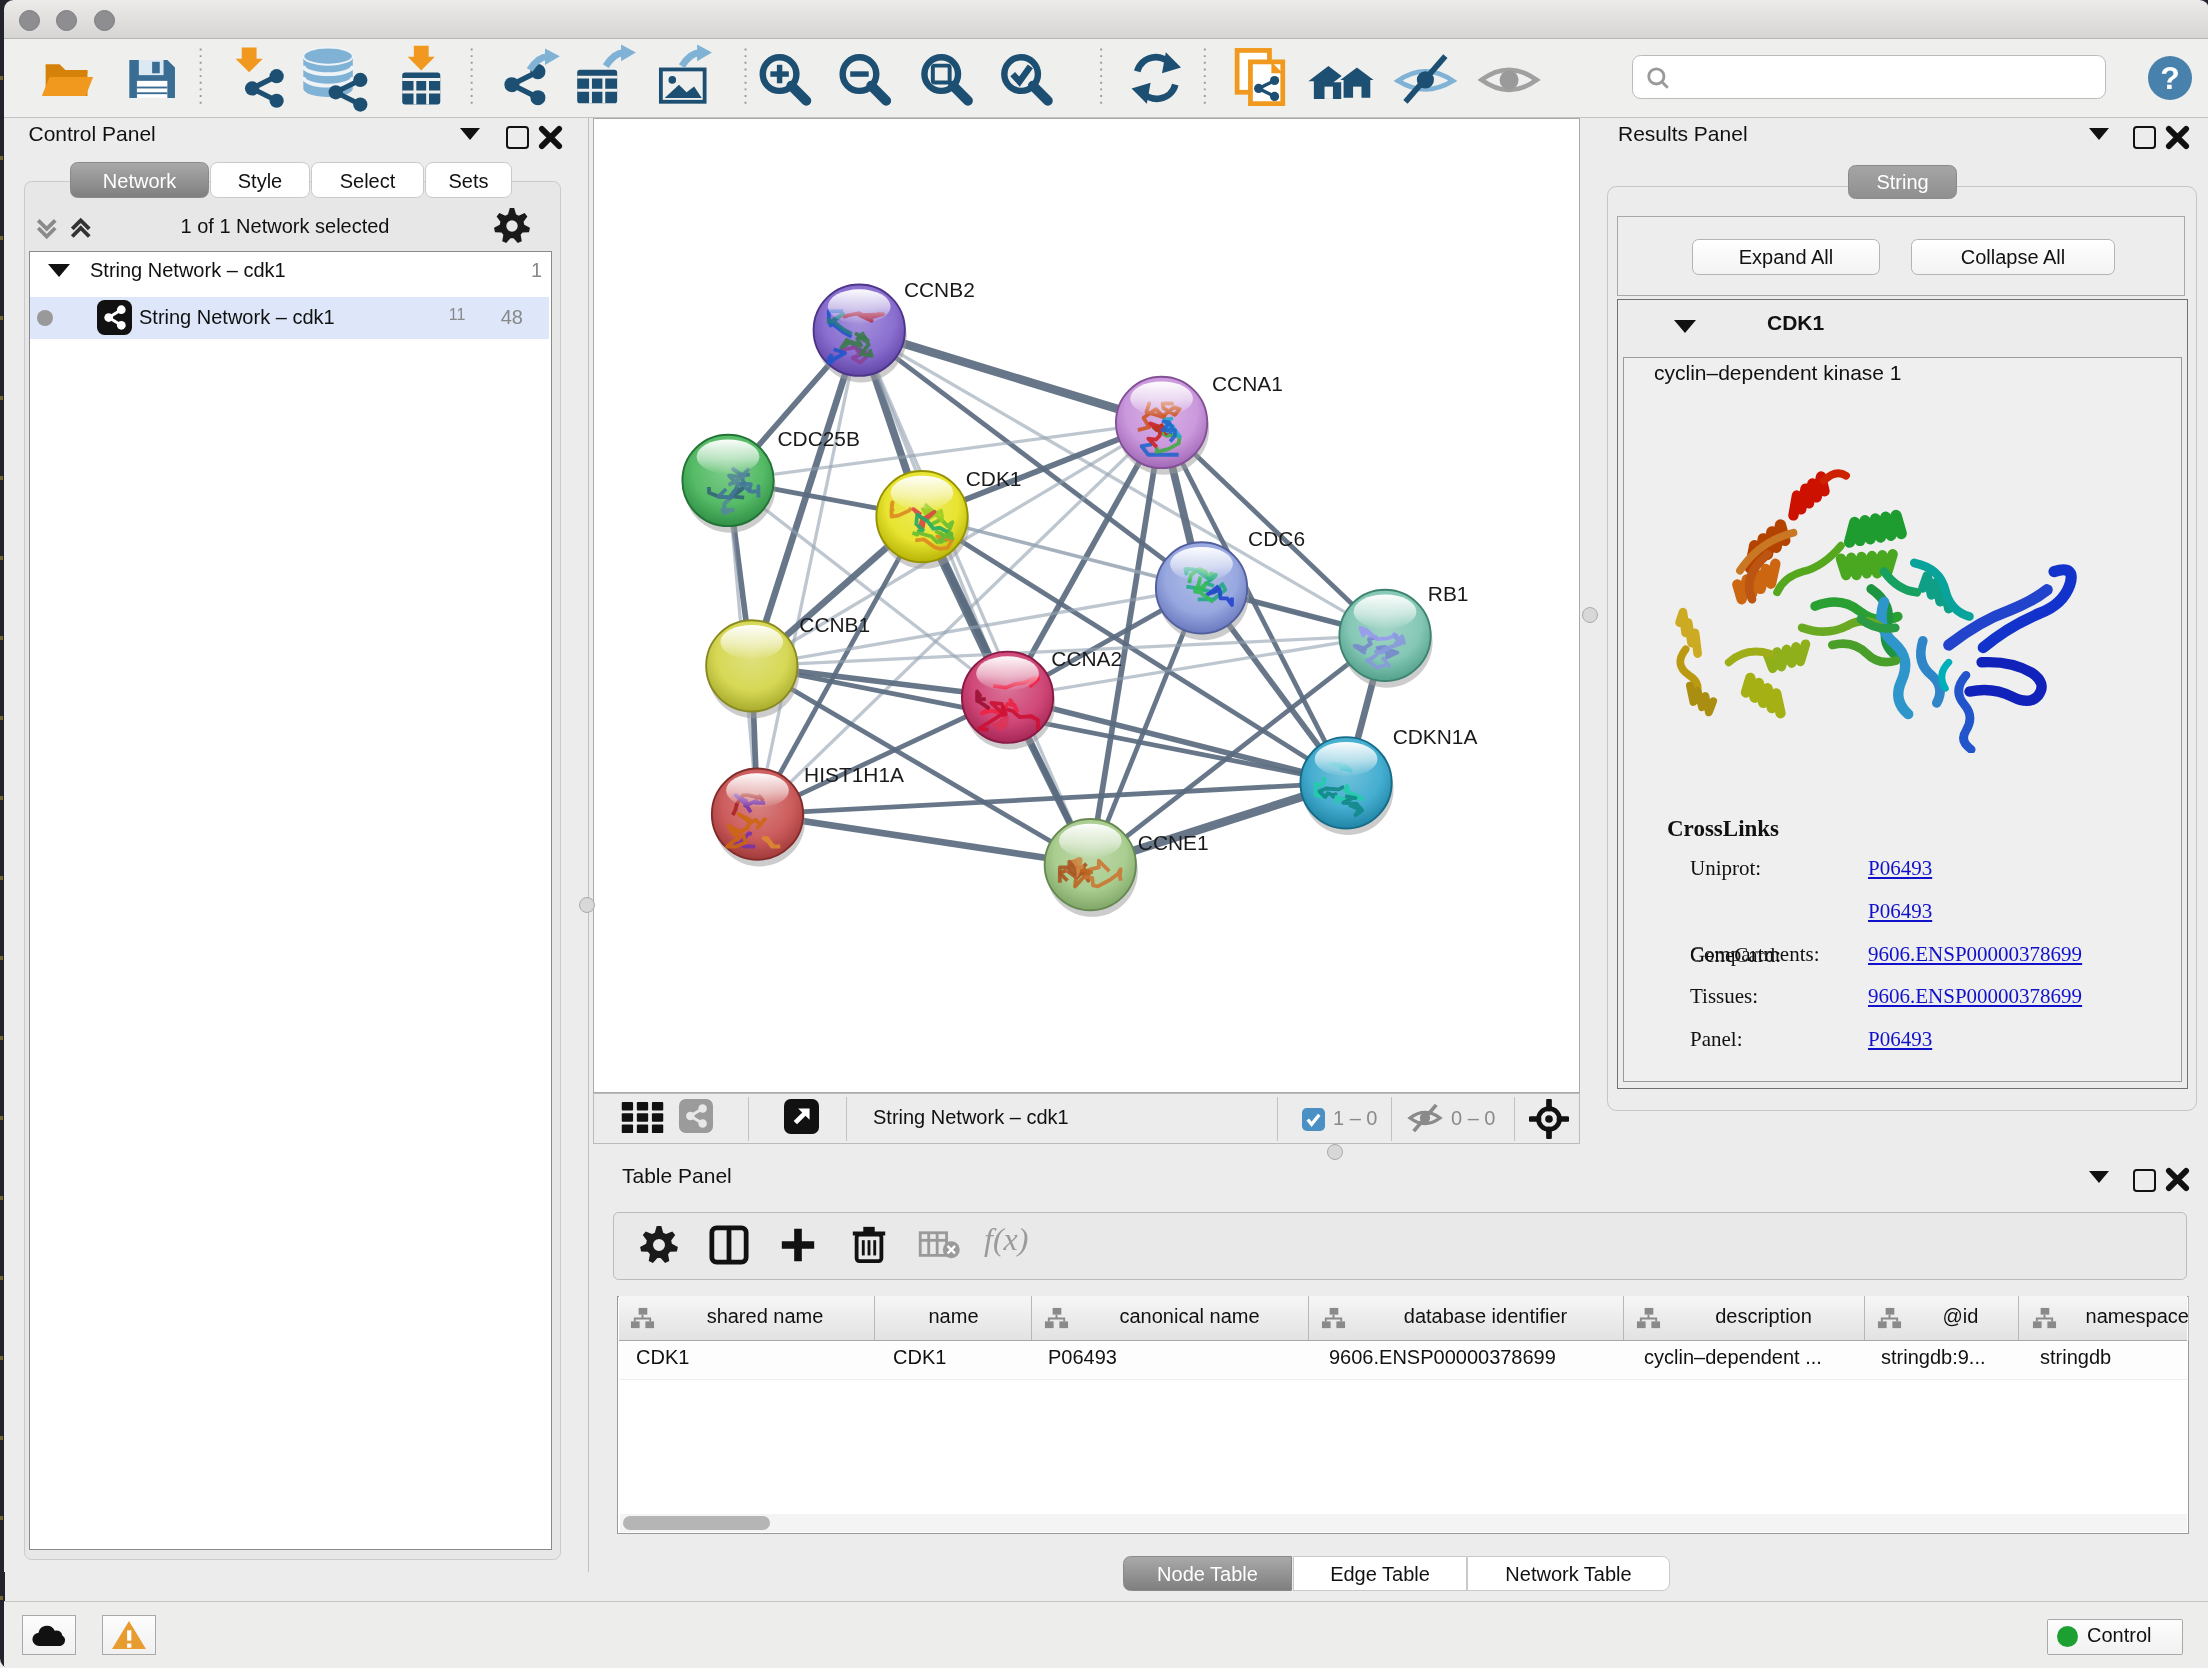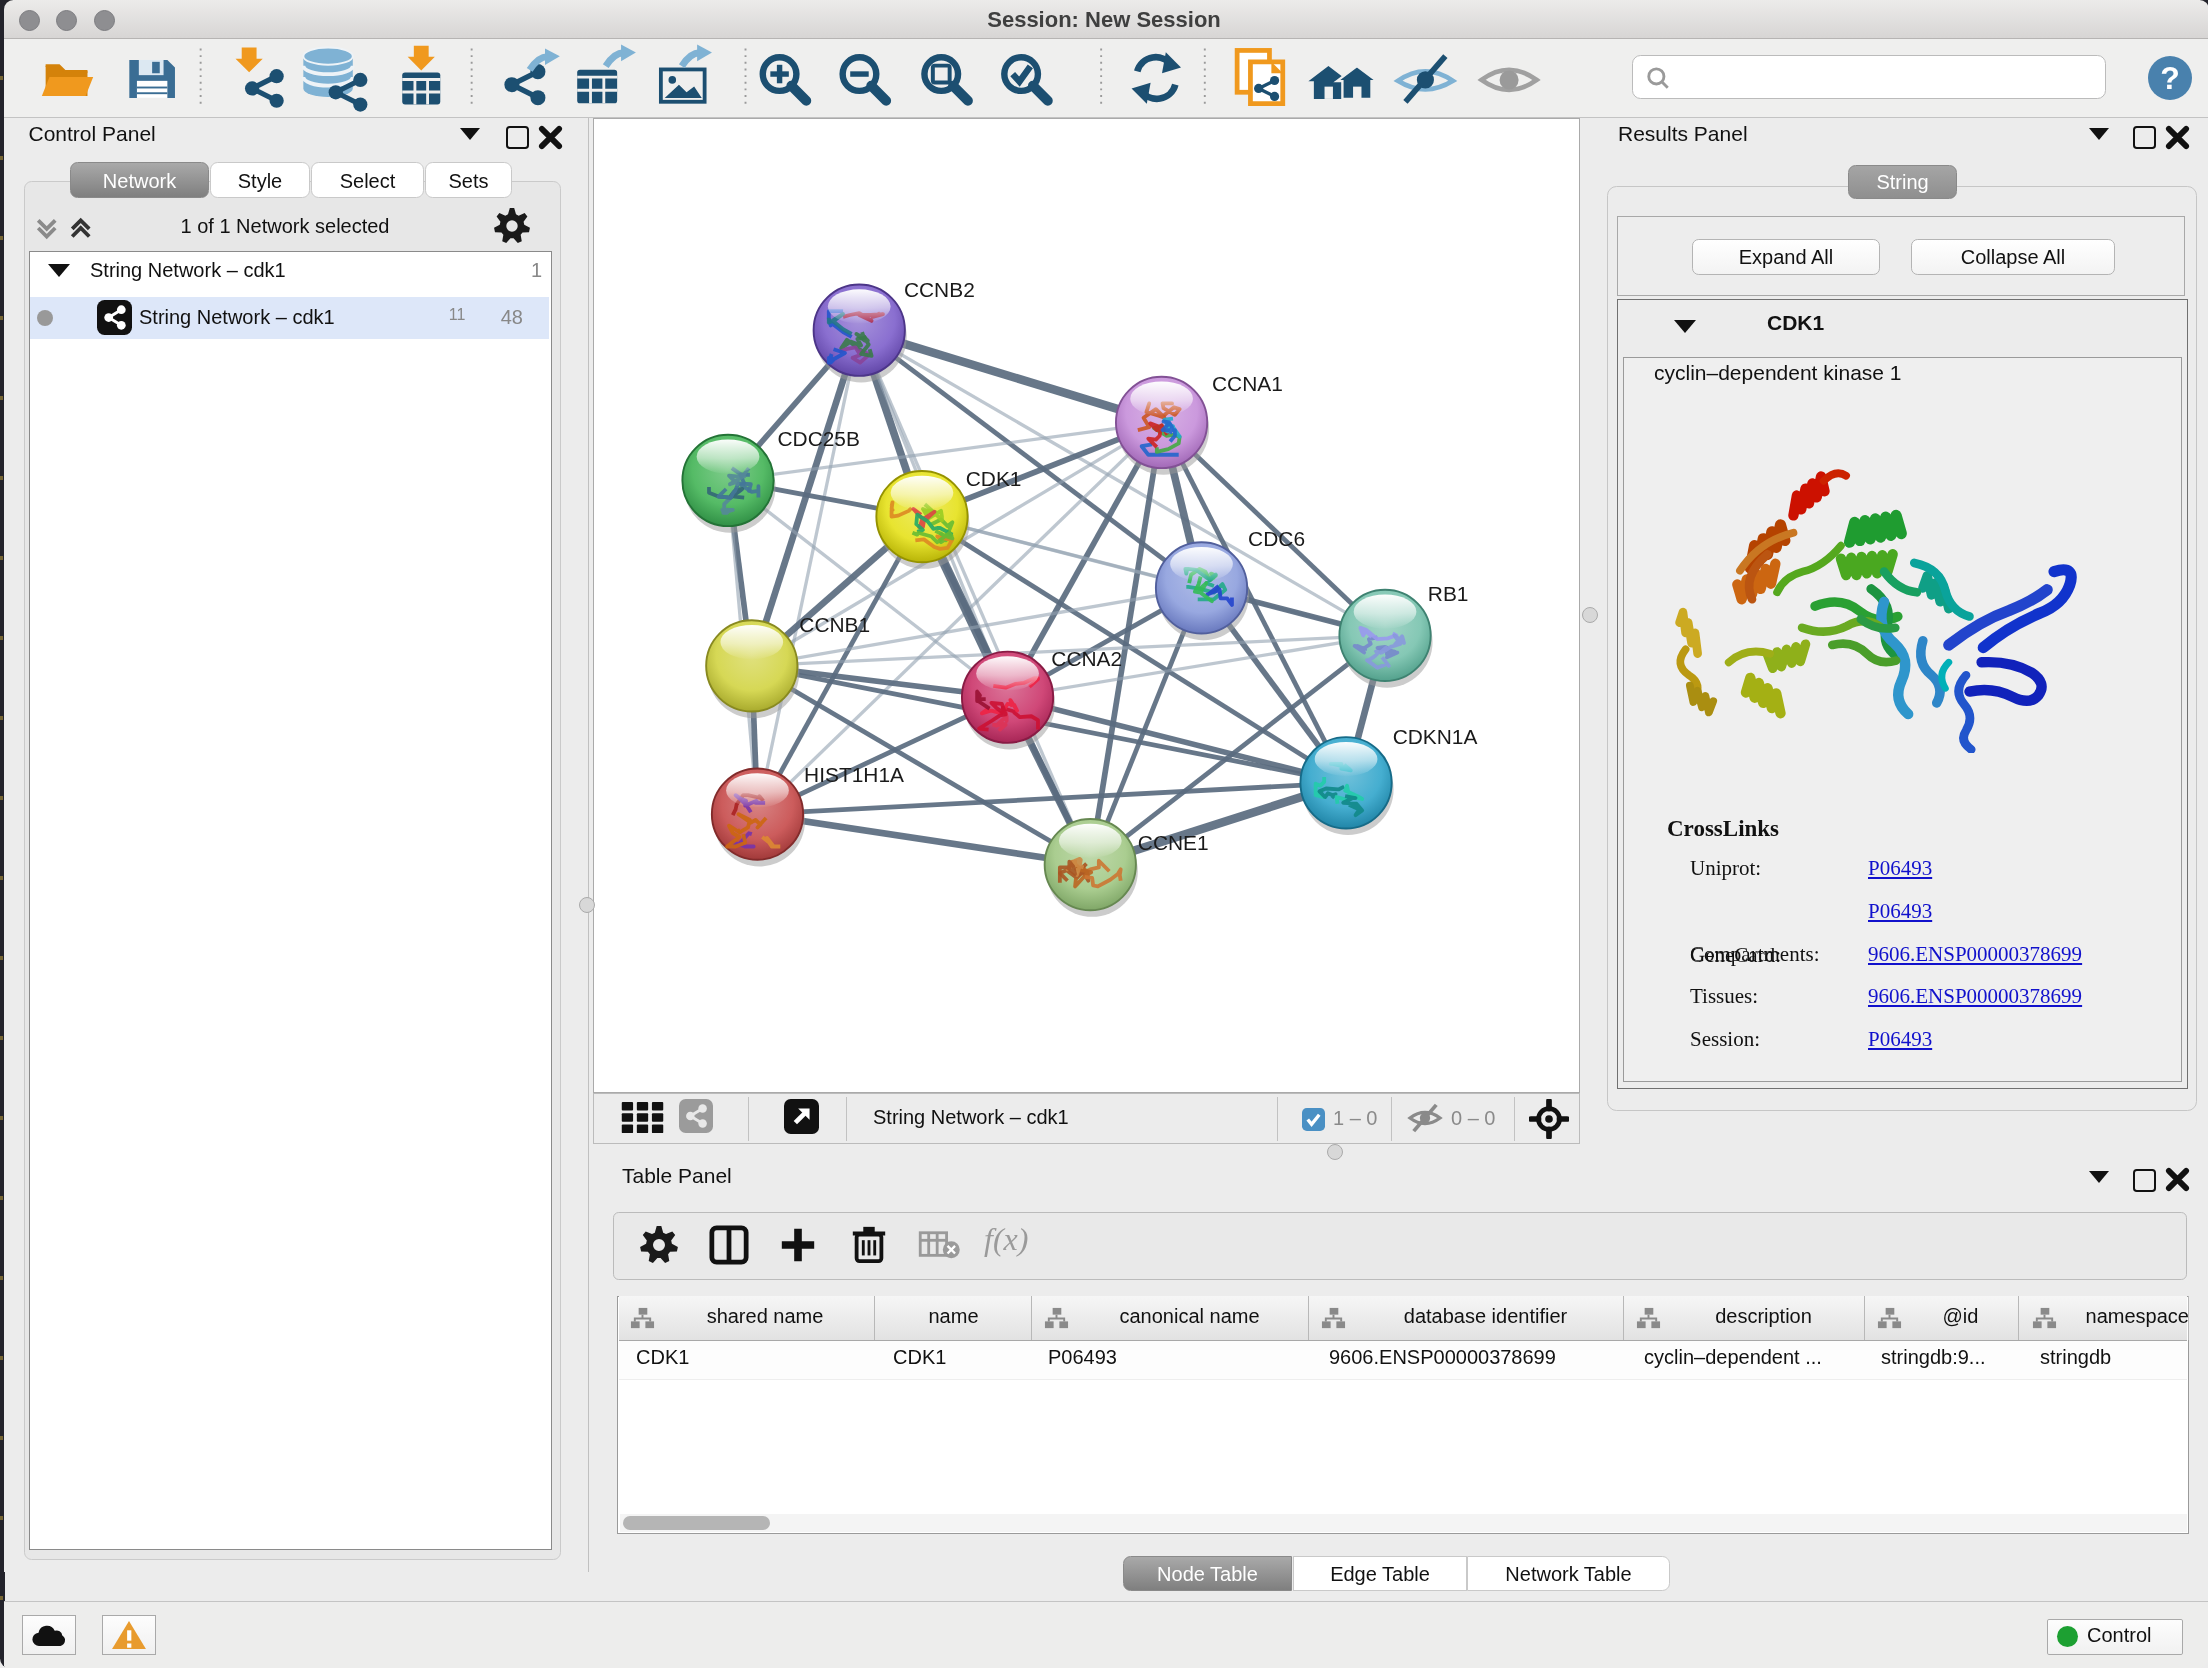--- a/index.html
+++ b/index.html
@@ -18,21 +18,20 @@
   <div class="abs" style="left:0;top:0;width:13.3px;height:13.3px;background:#23232b;z-index:0;"></div>
   <div class="abs" style="left:2195px;top:0;width:13.3px;height:13.3px;background:#23232b;z-index:0;"></div>
 
   <div class="abs" style="left:0;top:0;width:4.8px;height:1668px;background:#23232b;"></div>
   <div class="abs" style="left:0;top:0;width:4.8px;height:1668px;background:repeating-linear-gradient(180deg,transparent 0 76px,#b99a3a 76px 80px);opacity:.55;width:2.9px"></div>
 
   <div class="abs" style="left:3.8px;top:0;width:2205px;height:38px;background:linear-gradient(#ecebea,#d7d5d4);border-bottom:1px solid #b6b4b3;border-radius:9.5px 9.5px 0 0;"></div>
   <div class="abs" style="left:19px;top:9.5px;width:19px;height:19px;border-radius:50%;background:#8e8e91;border:1px solid #7c7c80;"></div>
   <div class="abs" style="left:56px;top:9.5px;width:19px;height:19px;border-radius:50%;background:#8e8e91;border:1px solid #7c7c80;"></div>
   <div class="abs" style="left:94px;top:9.5px;width:19px;height:19px;border-radius:50%;background:#8e8e91;border:1px solid #7c7c80;"></div>
-  <div class="abs" style="left:0;top:6.7px;width:2208px;text-align:center;font-size:22px;font-weight:bold;color:#3f3f3f;">Session: New Session</div>
 
   <div class="abs" style="left:3.8px;top:39px;width:2205px;height:78px;background:#efefee;border-bottom:1px solid #c3c3c3;"></div>
   <svg class="abs" style="left:0;top:39px;" width="2208" height="78" viewBox="0 0 2322 82">
     <g>
 <path d="M 48 28 L 48 60 L 92 60 L 92 34 L 68 34 L 62 28 Z" fill="#d4820a"></path>
 <path d="M 44 60 L 52 40 L 98 40 L 90 60 Z" fill="#f0991e"></path>
 <path d="M 48 28 L 62 28 L 68 34 L 92 34" fill="none" stroke="#d4820a" stroke-width="3"></path>
 </g>
 <g>
 <path d="M 136 22 L 176 22 L 184 30 L 184 62 L 136 62 Z" fill="#3a6d94"></path>
@@ -558,21 +557,21 @@
 </svg>
   <div class="abs" style="left:1667px;top:816px;font-family:'Liberation Serif',serif;font-size:23px;font-weight:bold;color:#111;">CrossLinks</div>
   <div class="abs" style="left:1690px;top:856px;font-family:'Liberation Serif',serif;font-size:21px;color:#111;">Uniprot:</div>
   <div class="abs" style="left:1868px;top:856px;font-family:'Liberation Serif',serif;font-size:21px;color:#1111cc;text-decoration:underline;">P06493</div>
   <div class="abs" style="left:1690px;top:899px;font-family:'Liberation Serif',serif;font-size:21px;color:#111;margin-top:44px;">GeneCard:</div>
   <div class="abs" style="left:1868px;top:899px;font-family:'Liberation Serif',serif;font-size:21px;color:#1111cc;text-decoration:underline;">P06493</div>
   <div class="abs" style="left:1690px;top:942px;font-family:'Liberation Serif',serif;font-size:21px;color:#111;">Compartments:</div>
   <div class="abs" style="left:1868px;top:942px;font-family:'Liberation Serif',serif;font-size:21px;color:#1111cc;text-decoration:underline;">9606.ENSP00000378699</div>
   <div class="abs" style="left:1690px;top:984px;font-family:'Liberation Serif',serif;font-size:21px;color:#111;">Tissues:</div>
   <div class="abs" style="left:1868px;top:984px;font-family:'Liberation Serif',serif;font-size:21px;color:#1111cc;text-decoration:underline;">9606.ENSP00000378699</div>
-  <div class="abs" style="left:1690px;top:1027px;font-family:'Liberation Serif',serif;font-size:21px;color:#111;">Session:</div>
+  <div class="abs" style="left:1690px;top:1027px;font-family:'Liberation Serif',serif;font-size:21px;color:#111;">Panel:</div>
   <div class="abs" style="left:1868px;top:1027px;font-family:'Liberation Serif',serif;font-size:21px;color:#1111cc;text-decoration:underline;">P06493</div>
 
   <div class="abs panelTitle" style="left:622px;top:1164px;">Table Panel</div>
   <div class="abs tri" style="left:2089px;top:1171px;"></div>
   <div class="abs" style="left:2133px;top:1169px;width:19px;height:19px;border:2.9px solid #111;border-radius:3.8px;"></div>
   <svg class="abs" style="left:2165px;top:1167px;" width="25" height="25" viewBox="0 0 26 26">
       <path d="M4 4 L22 22 M22 4 L4 22" stroke="#111" stroke-width="6" stroke-linecap="round"></path>
     </svg>
   <div class="abs" style="left:613px;top:1212px;width:1572px;height:66px;background:#e9e9e9;border:1px solid #bbb;border-radius:5.7px;"></div>
   <svg class="abs" style="left:639px;top:1225px;" width="40" height="40" viewBox="0 0 40 40">

